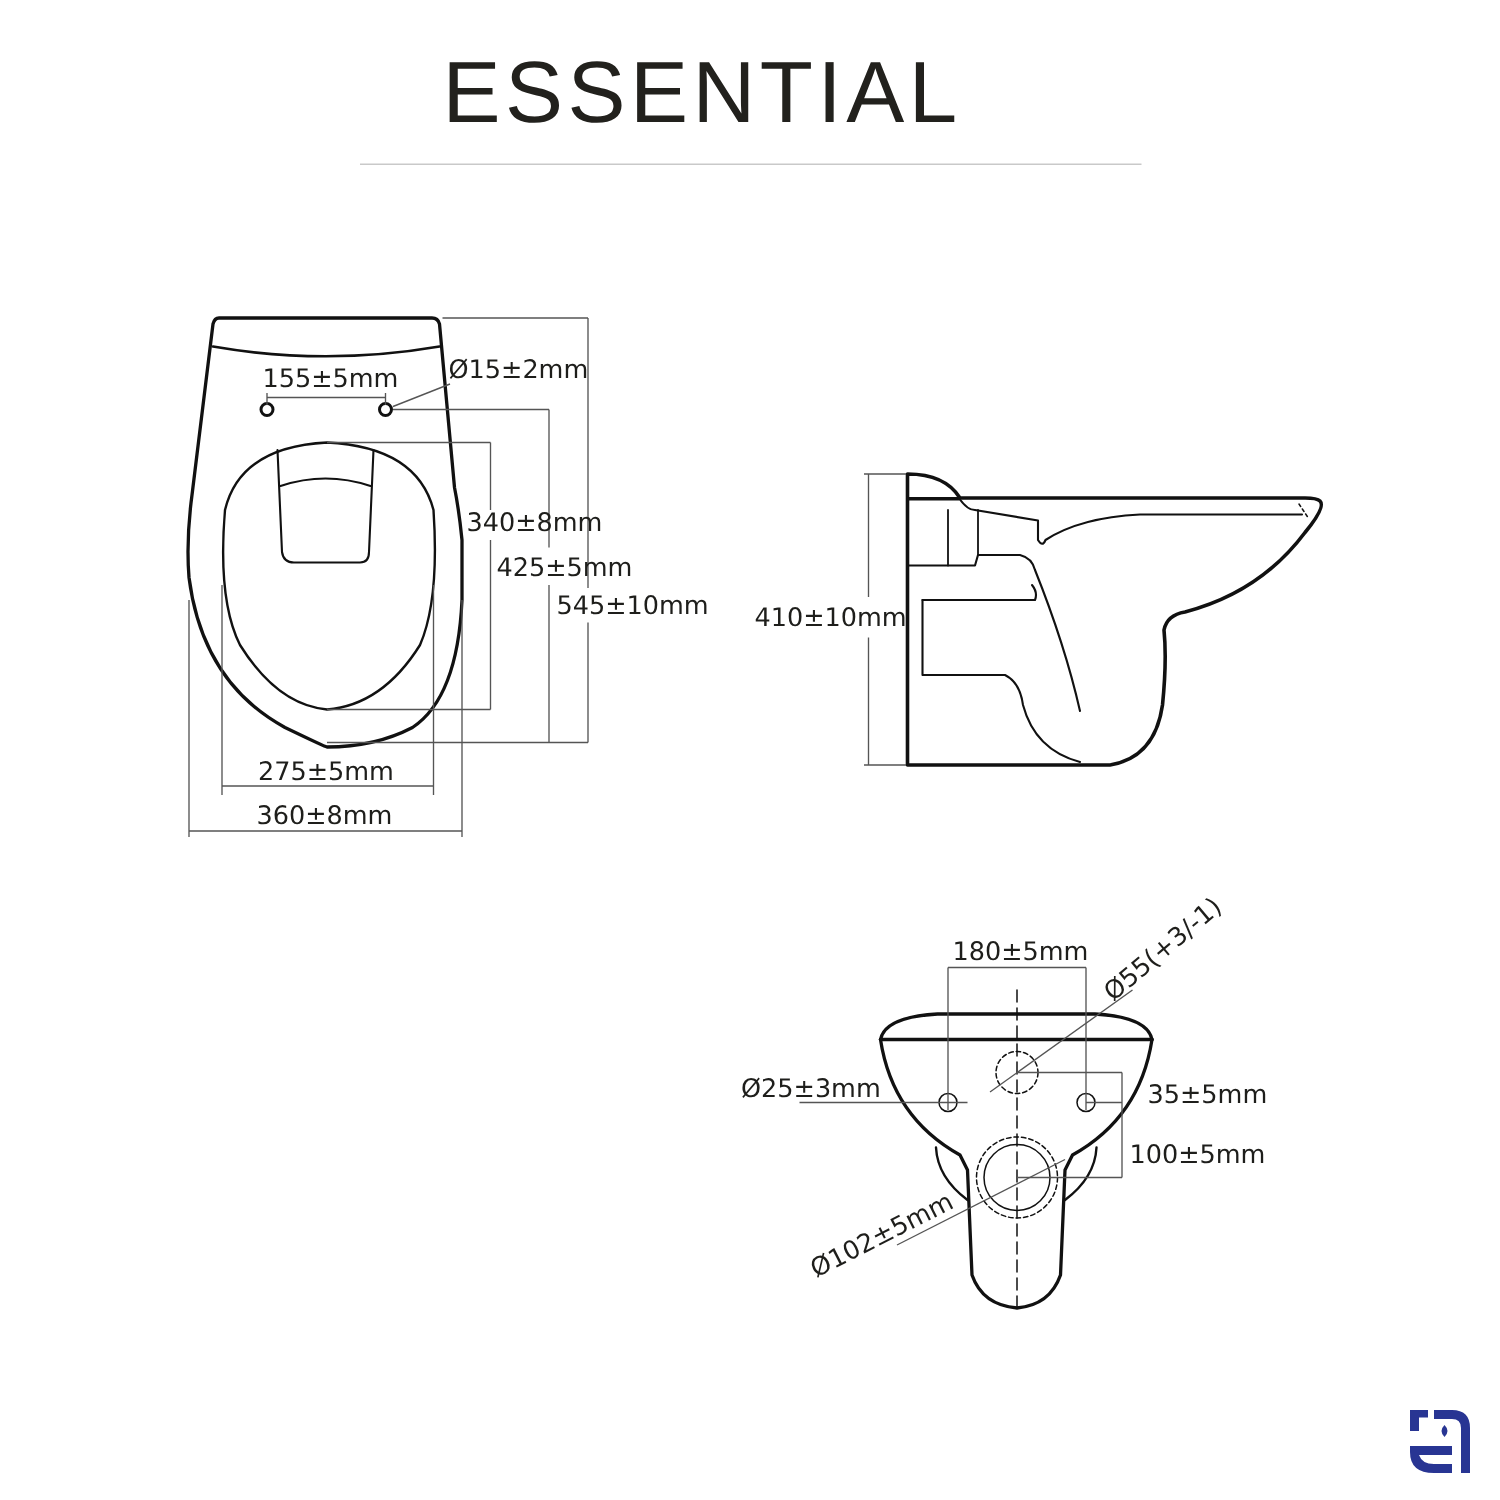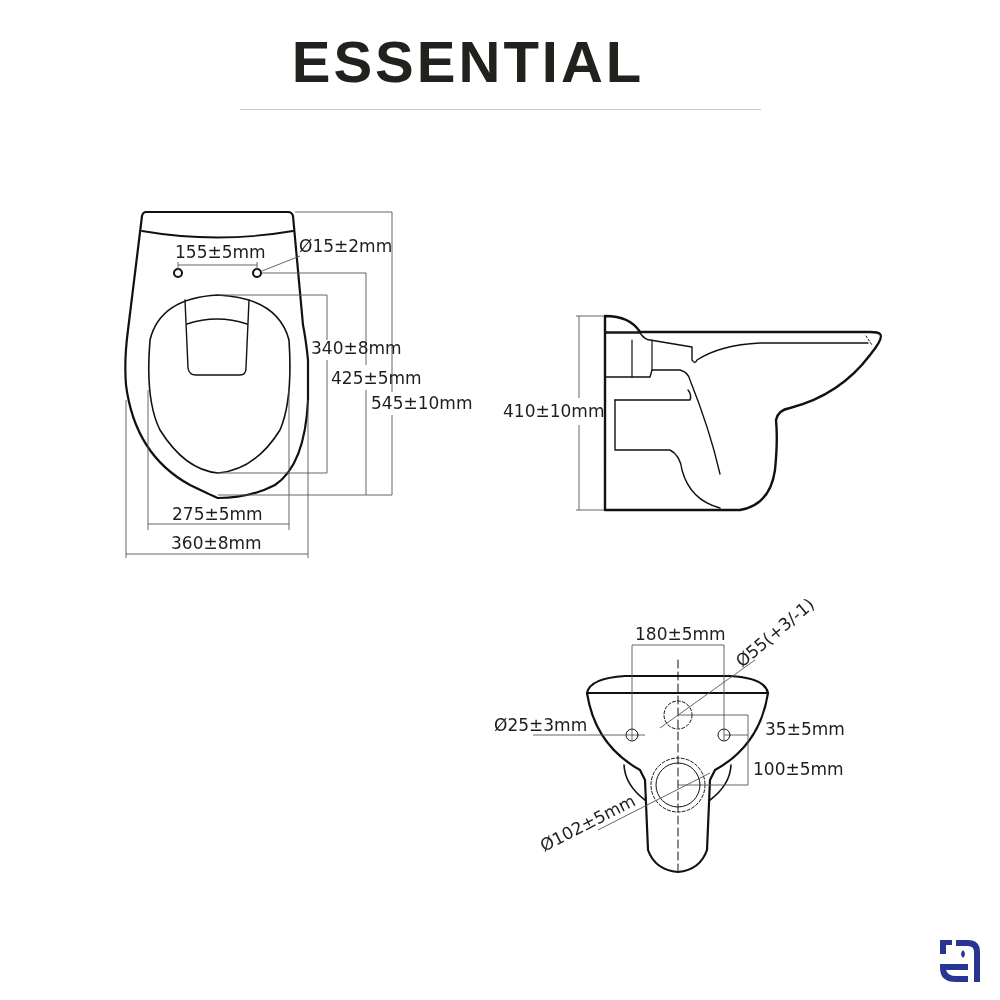--- a/index.html
+++ b/index.html
@@ -1,17 +1,17 @@
 <!DOCTYPE html>
 <html><head>
 <meta charset="utf-8">
 <style>
   html, body { margin: 0; padding: 0; background: #ffffff; }
   body { width: 1000px; height: 1000px; position: relative; overflow: hidden; font-family: "DejaVu Sans", sans-serif; color: #1e1e1b; }
-  .title { position: absolute; left: 0; width: 936px; top: 28px; text-align: center; font-family: "Liberation Sans", sans-serif; font-size: 58px; letter-spacing: 3px; color: #22211d; font-weight: 700; }
+  .title { position: absolute; left: 0; width: 936px; top: 28px; text-align: center; font-family: "Liberation Sans", sans-serif; font-size: 58px; letter-spacing: 3px; color: #22211d; font-weight: 400; }
   .rule { position: absolute; left: 240px; top: 109px; width: 521px; height: 1px; background: #c9c9c9; }
   svg.draw { position: absolute; left: 0; top: 0; }
   .dim { font-family: "DejaVu Sans", sans-serif; font-size: 17px; fill: #1e1e1b; }
   .logo { position: absolute; left: 936px; top: 936px; width: 48px; height: 50px; }
 </style>
 </head>
 <body>
 
 <div class="title">ESSENTIAL</div>
 <div class="rule"></div>

